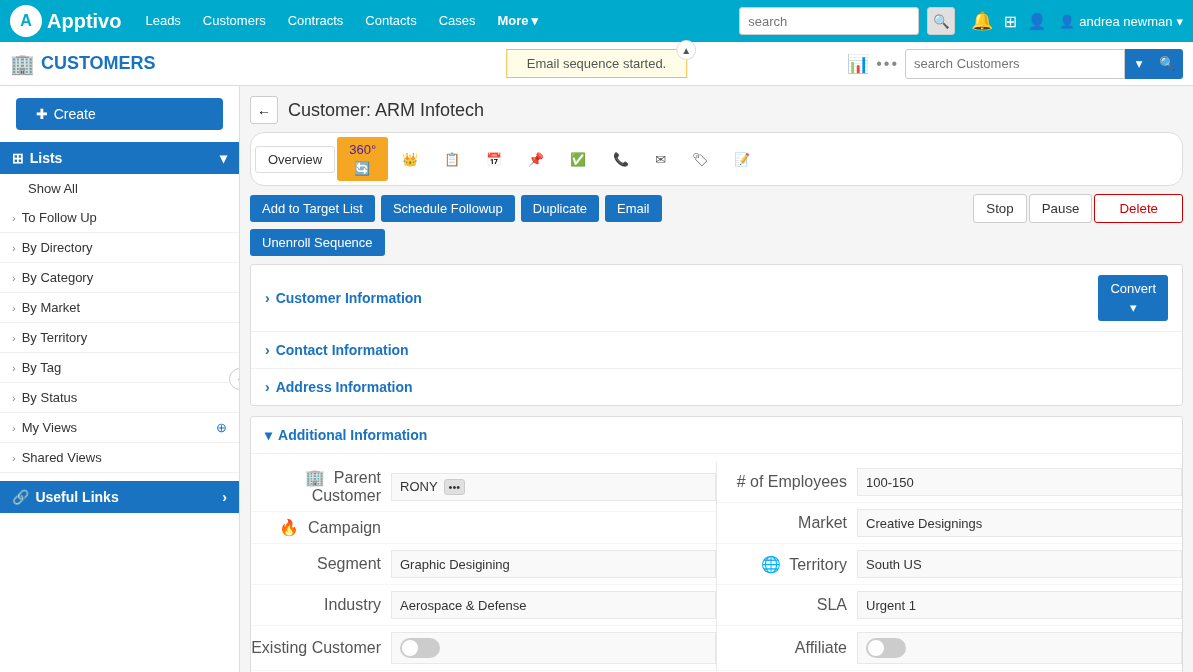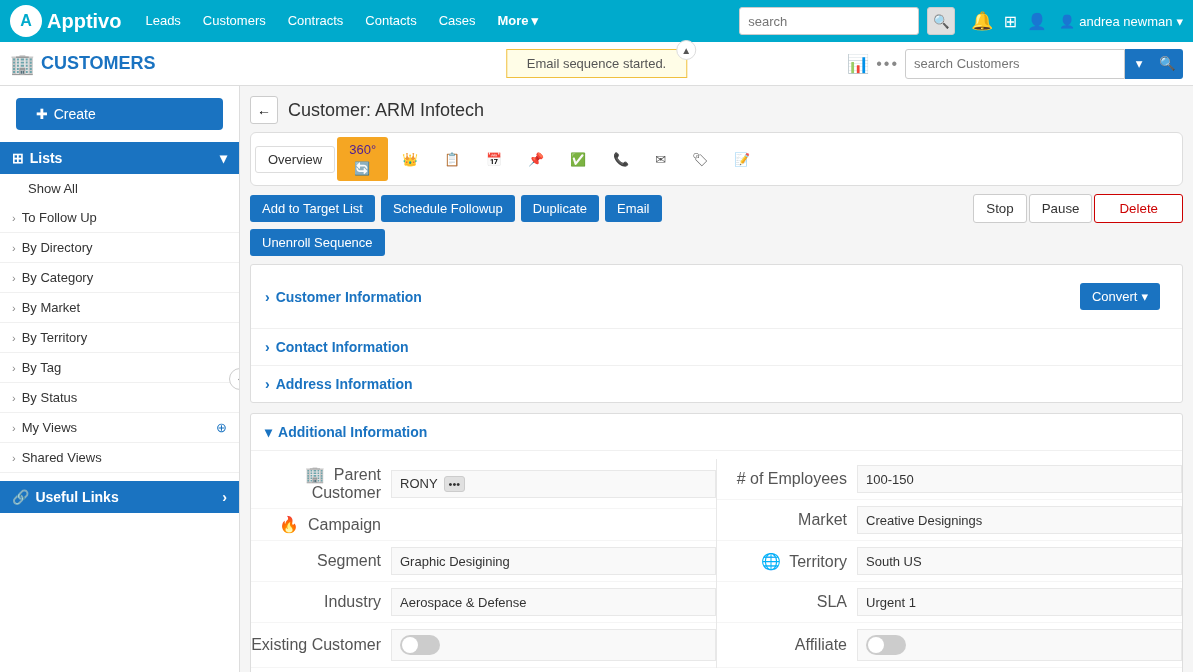--- a/index.html
+++ b/index.html
@@ -165,21 +165,21 @@
       font-size: 14px;
     }
     .page-title {
       font-size: 18px; color: #333; font-weight: normal;
     }
 
     
     .tabs {
       display: flex; align-items: center;
       background: white; border: 1px solid #ddd;
-      border-radius: 6px; margin-bottom: 8px;
+      border-radius: 14px; margin-bottom: 8px;
       padding: 4px;
       gap: 2px;
     }
     .tab {
       padding: 5px 12px; cursor: pointer; border-radius: 3px;
       font-size: 13px; color: #555;
       display: flex; align-items: center; gap: 4px;
     }
     .tab.active { background: white; border: 1px solid #ddd; color: #333; }
     .tab.active-orange { background: #f5a623; color: #4c1d95; border: none; flex-direction: column; }
@@ -440,21 +440,21 @@
     <div style="margin-bottom:8px;">
       <button class="btn-blue">Unenroll Sequence</button>
     </div>
 
     <div class="sections-wrapper">
 
       <div class="section-row">
         <span style="color:#1a73c1;">›</span>
         <span>Customer Information</span>
         <div style="margin-left:auto;">
-          <button class="convert-btn" style="margin:8px;float:none;">
+          <button class="convert-btn" style="margin:0;float:none;flex-direction:column;">
             <span>Convert</span>
             <span>▾</span>
           </button>
         </div>
       </div>
 
       <div class="section-row">
         <span style="color:#1a73c1;">›</span>
         <span>Contact Information</span>
       </div>

